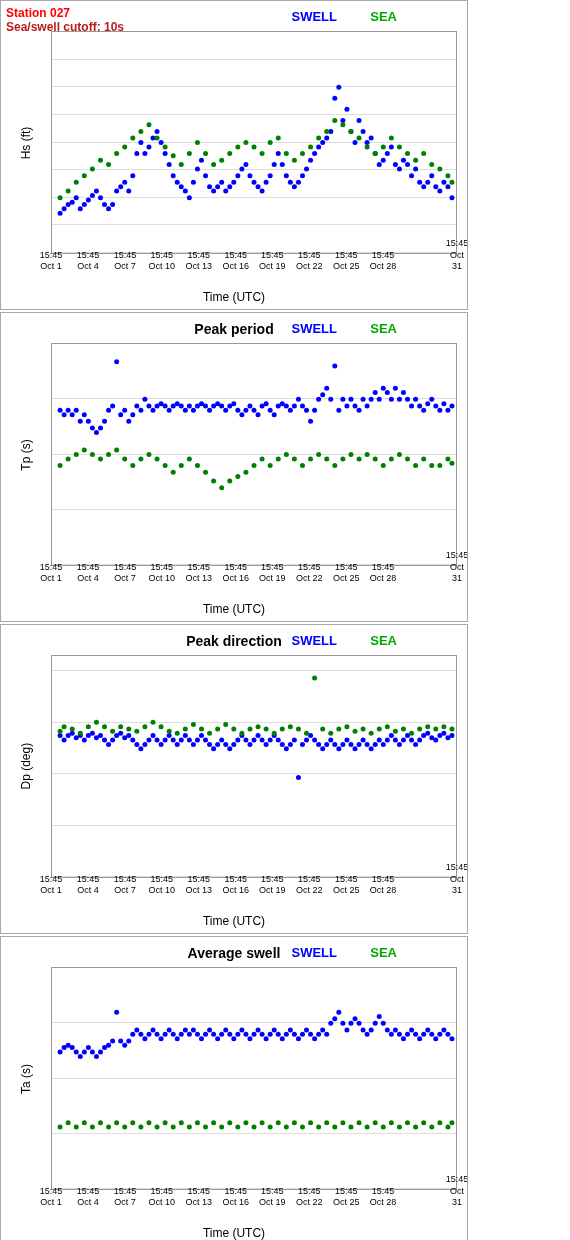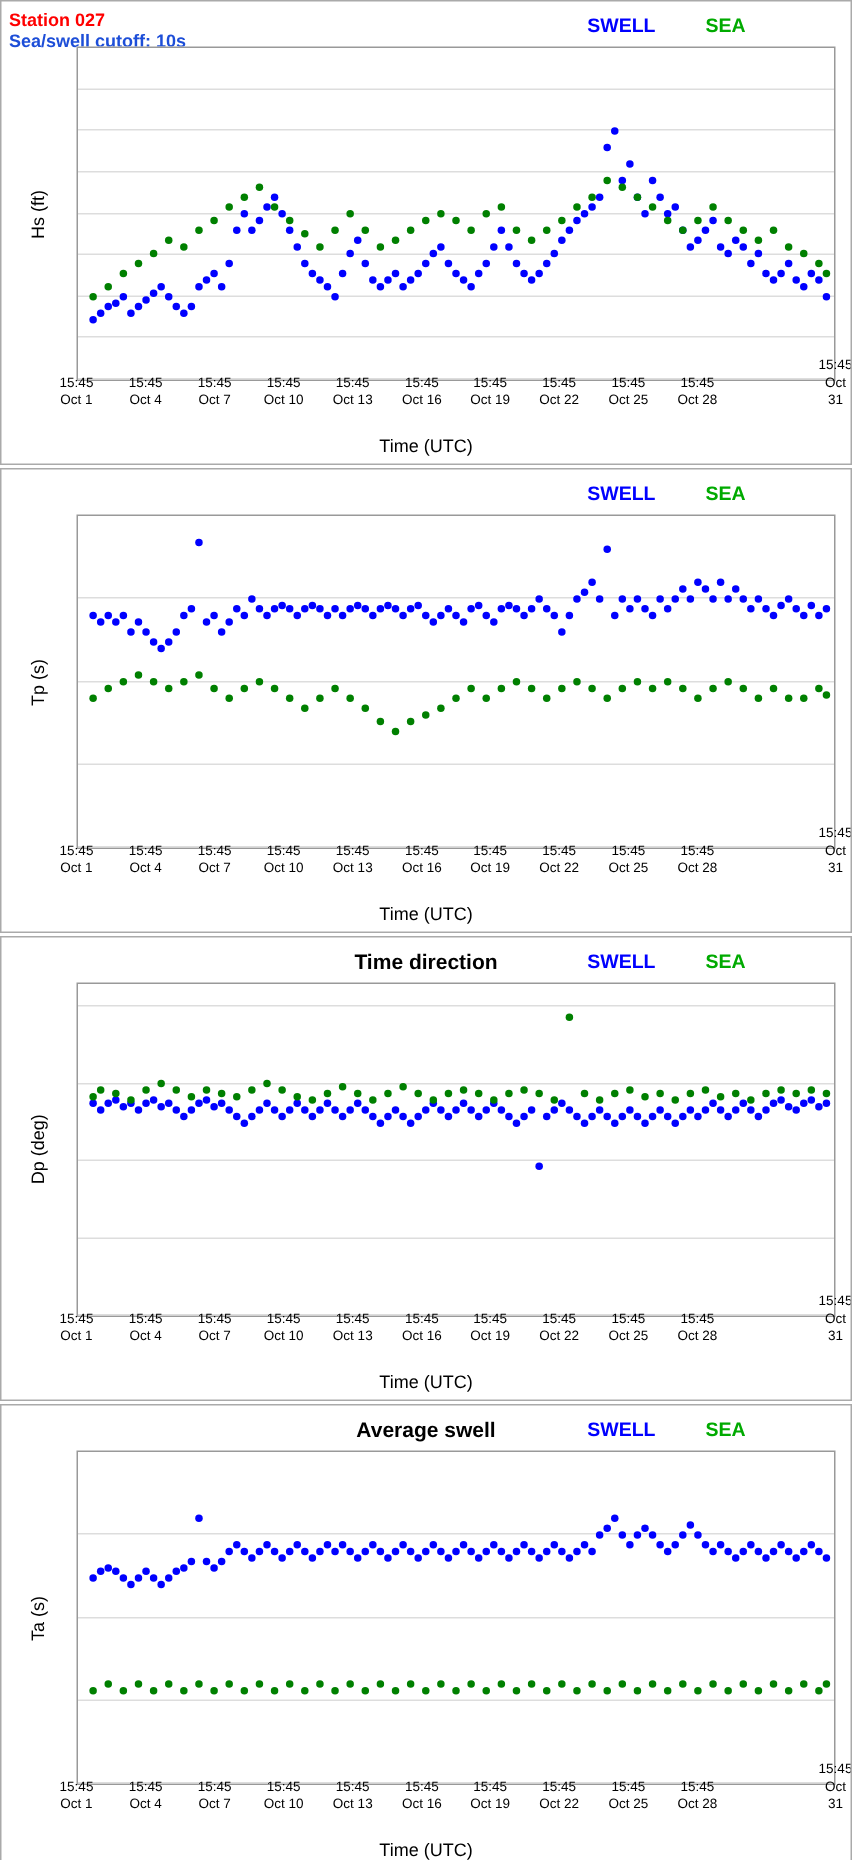--- a/index.html
+++ b/index.html
@@ -3,21 +3,21 @@
   <meta charset="utf-8">
   <style>
     * { margin: 0; padding: 0; box-sizing: border-box; }
     body {
       width: 570px;
       background: #fff;
       font-family: Arial, sans-serif;
       font-size: 11px;
     }
     .chart-container {
-      width: 568px;
+      width: 468px;
       height: 310px;
       border: 1px solid #aaa;
       position: relative;
       background: #fff;
       overflow: hidden;
     }
     .chart-area {
       position: absolute;
       top: 30px;
       left: 50px;
@@ -51,21 +51,21 @@
       font-weight: bold;
     }
     .station-info {
       position: absolute;
       top: 5px;
       left: 5px;
       font-size: 12px;
       font-weight: bold;
     }
     .station-name { color: red; }
-    .station-cutoff { color: #1d4ed8; text-align: right; }
+    .station-cutoff { color: #b91c1c; text-align: right; }
     .y-axis-label {
       position: absolute;
       left: 0;
       top: 50%;
       transform: translateY(-50%) rotate(-90deg);
       transform-origin: center center;
       font-size: 12px;
       white-space: nowrap;
       color: #000;
       width: 45px;
@@ -312,20 +312,21 @@
       <span class="x-tick" style="left:54.5%;">15:45<br>Oct 19</span>
       <span class="x-tick" style="left:63.6%;">15:45<br>Oct 22</span>
       <span class="x-tick" style="left:72.7%;">15:45<br>Oct 25</span>
       <span class="x-tick" style="left:81.8%;">15:45<br>Oct 28</span>
       <span class="x-tick" style="left:100%;">15:45<br>Oct 31</span>
     </div>
     <div class="x-axis-label">Time (UTC)</div>
   </div>
 
   <div class="chart-container" style="margin-top:2px;">
+    <div class="chart-title">Peak period</div>
     <div class="legend-swell" style="right:130px;">SWELL</div>
     <div class="legend-sea" style="right:70px;">SEA</div>
 
     <div class="y-axis-label" style="left:2px;top:calc(30px + (100% - 85px)/2);">Tp (s)</div>
 
     <div class="chart-area">
       <div class="grid-line-h" style="bottom:0%;"></div>
       <div class="grid-line-h" style="bottom:25%;"></div>
       <div class="grid-line-h" style="bottom:50%;"></div>
       <div class="grid-line-h" style="bottom:75%;"></div>
@@ -501,21 +502,21 @@
       <span class="x-tick" style="left:54.5%;">15:45<br>Oct 19</span>
       <span class="x-tick" style="left:63.6%;">15:45<br>Oct 22</span>
       <span class="x-tick" style="left:72.7%;">15:45<br>Oct 25</span>
       <span class="x-tick" style="left:81.8%;">15:45<br>Oct 28</span>
       <span class="x-tick" style="left:100%;">15:45<br>Oct 31</span>
     </div>
     <div class="x-axis-label">Time (UTC)</div>
   </div>
 
   <div class="chart-container" style="margin-top:2px;">
-    <div class="chart-title">Time direction</div>
+    <div class="chart-title">Peak direction</div>
     <div class="legend-swell" style="right:130px;">SWELL</div>
     <div class="legend-sea" style="right:70px;">SEA</div>
 
     <div class="y-axis-label" style="left:2px;top:calc(30px + (100% - 85px)/2);">Dp (deg)</div>
 
     <div class="chart-area">
 
       <div class="grid-line-h" style="bottom:0%;"></div>
       <div class="grid-line-h" style="bottom:23.3%;"></div>
       <div class="grid-line-h" style="bottom:46.5%;"></div>

